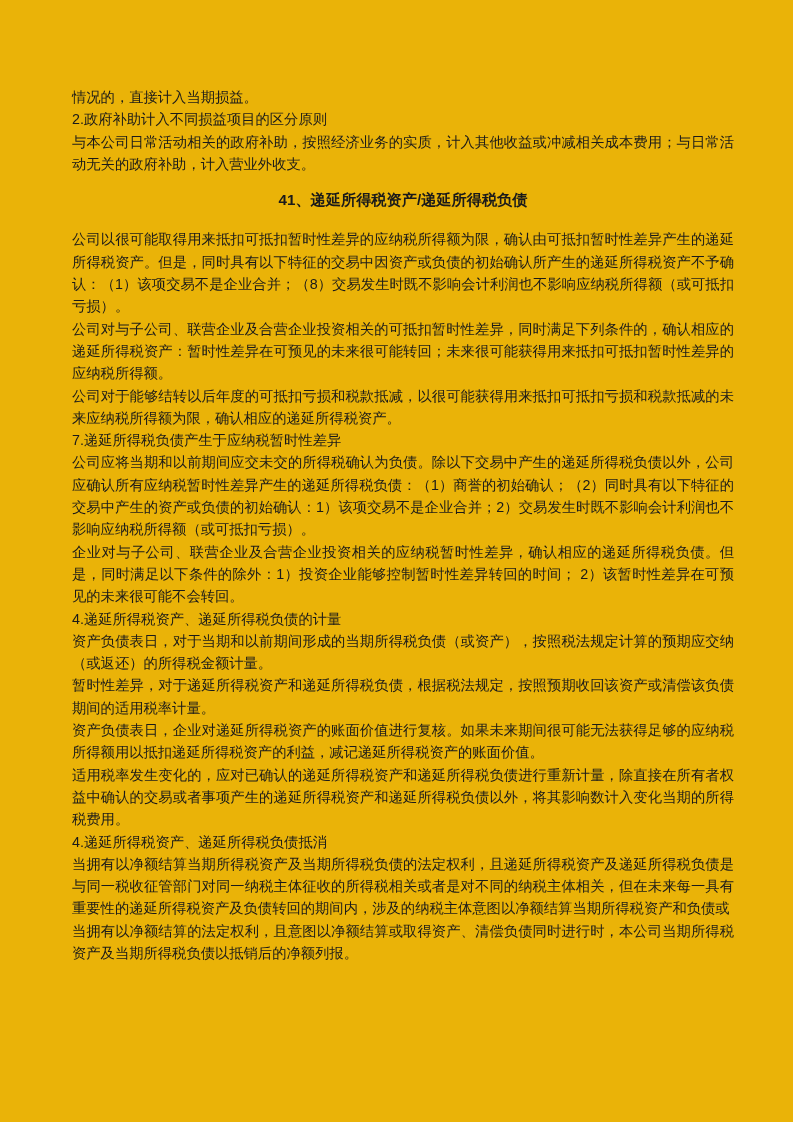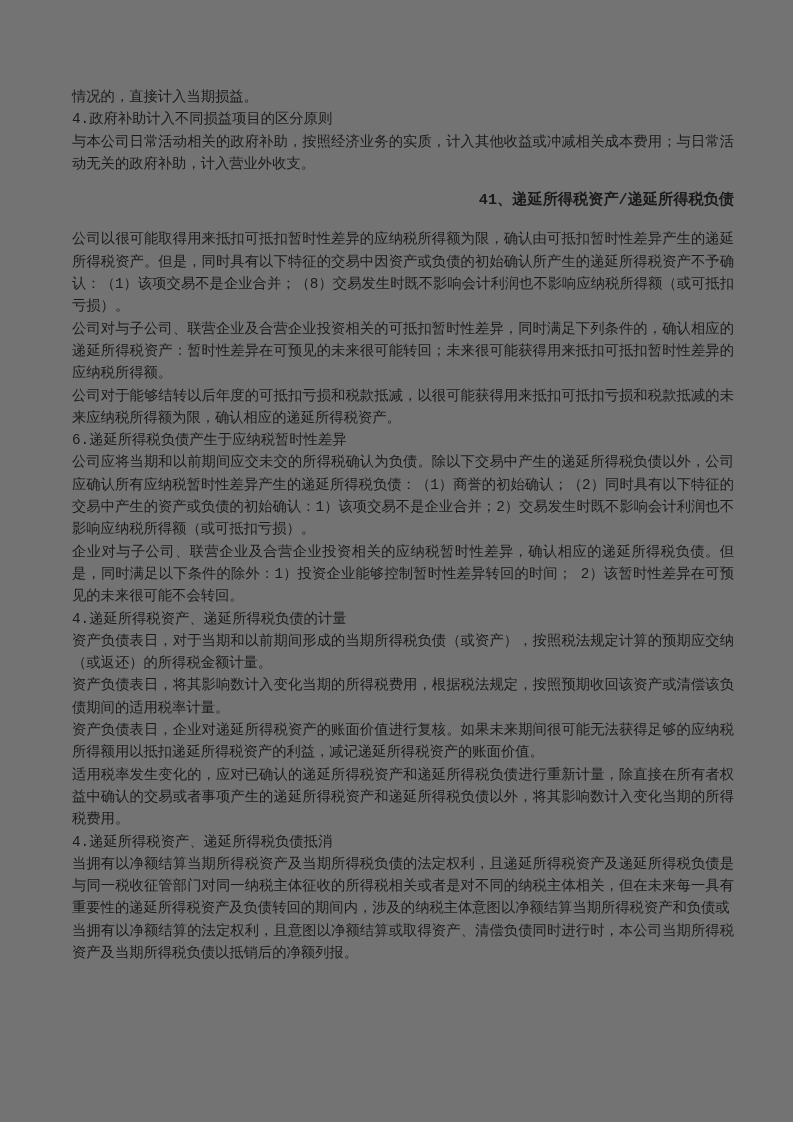--- a/index.html
+++ b/index.html
@@ -5,23 +5,23 @@
   html, body {
     margin: 0;
     padding: 0;
     background: #ffffff;
   }
   .page {
     position: relative;
     width: 793px;
     height: 1122px;
     margin: 0 auto;
-    background: #737373;
+    background: #eab308;
     overflow: hidden;
-    font-family: Liberation Mono, monospace;
+    font-family: Liberation Sans, sans-serif;
     color: #1a1a1a;
   }
   .content {
     position: absolute;
     top: 86px;
     left: 72px;
     width: 662px;
   }
   .para {
     margin: 0;
@@ -30,40 +30,40 @@
     text-align: justify;
     text-justify: inter-ideograph;
     word-break: break-all;
     letter-spacing: 0;
   }
   .heading {
     margin: 14px 0 17px 0;
     font-size: 15.2px;
     line-height: 22.3px;
     font-weight: bold;
-    text-align: right;
+    text-align: center;
   }
 </style>
 </head>
 <body>
 
 <div class="page">
   <div class="content">
     <p class="para">情况的，直接计入当期损益。</p>
-    <p class="para">4.政府补助计入不同损益项目的区分原则</p>
+    <p class="para">2.政府补助计入不同损益项目的区分原则</p>
     <p class="para">与本公司日常活动相关的政府补助，按照经济业务的实质，计入其他收益或冲减相关成本费用；与日常活动无关的政府补助，计入营业外收支。</p>
     <h2 class="heading">41、递延所得税资产/递延所得税负债</h2>
     <p class="para">公司以很可能取得用来抵扣可抵扣暂时性差异的应纳税所得额为限，确认由可抵扣暂时性差异产生的递延所得税资产。但是，同时具有以下特征的交易中因资产或负债的初始确认所产生的递延所得税资产不予确认：（1）该项交易不是企业合并；（8）交易发生时既不影响会计利润也不影响应纳税所得额（或可抵扣亏损）。</p>
     <p class="para">公司对与子公司、联营企业及合营企业投资相关的可抵扣暂时性差异，同时满足下列条件的，确认相应的递延所得税资产：暂时性差异在可预见的未来很可能转回；未来很可能获得用来抵扣可抵扣暂时性差异的应纳税所得额。</p>
     <p class="para">公司对于能够结转以后年度的可抵扣亏损和税款抵减，以很可能获得用来抵扣可抵扣亏损和税款抵减的未来应纳税所得额为限，确认相应的递延所得税资产。</p>
-    <p class="para">6.递延所得税负债产生于应纳税暂时性差异</p>
+    <p class="para">7.递延所得税负债产生于应纳税暂时性差异</p>
     <p class="para">公司应将当期和以前期间应交未交的所得税确认为负债。除以下交易中产生的递延所得税负债以外，公司应确认所有应纳税暂时性差异产生的递延所得税负债：（1）商誉的初始确认；（2）同时具有以下特征的交易中产生的资产或负债的初始确认：1）该项交易不是企业合并；2）交易发生时既不影响会计利润也不影响应纳税所得额（或可抵扣亏损）。</p>
     <p class="para">企业对与子公司、联营企业及合营企业投资相关的应纳税暂时性差异，确认相应的递延所得税负债。但是，同时满足以下条件的除外：1）投资企业能够控制暂时性差异转回的时间； 2）该暂时性差异在可预见的未来很可能不会转回。</p>
     <p class="para">4.递延所得税资产、递延所得税负债的计量</p>
     <p class="para">资产负债表日，对于当期和以前期间形成的当期所得税负债（或资产），按照税法规定计算的预期应交纳（或返还）的所得税金额计量。</p>
-    <p class="para">资产负债表日，将其影响数计入变化当期的所得税费用，根据税法规定，按照预期收回该资产或清偿该负债期间的适用税率计量。</p>
+    <p class="para">暂时性差异，对于递延所得税资产和递延所得税负债，根据税法规定，按照预期收回该资产或清偿该负债期间的适用税率计量。</p>
     <p class="para">资产负债表日，企业对递延所得税资产的账面价值进行复核。如果未来期间很可能无法获得足够的应纳税所得额用以抵扣递延所得税资产的利益，减记递延所得税资产的账面价值。</p>
     <p class="para">适用税率发生变化的，应对已确认的递延所得税资产和递延所得税负债进行重新计量，除直接在所有者权益中确认的交易或者事项产生的递延所得税资产和递延所得税负债以外，将其影响数计入变化当期的所得税费用。</p>
     <p class="para">4.递延所得税资产、递延所得税负债抵消</p>
     <p class="para">当拥有以净额结算当期所得税资产及当期所得税负债的法定权利，且递延所得税资产及递延所得税负债是与同一税收征管部门对同一纳税主体征收的所得税相关或者是对不同的纳税主体相关，但在未来每一具有重要性的递延所得税资产及负债转回的期间内，涉及的纳税主体意图以净额结算当期所得税资产和负债或</p>
     <p class="para">当拥有以净额结算的法定权利，且意图以净额结算或取得资产、清偿负债同时进行时，本公司当期所得税资产及当期所得税负债以抵销后的净额列报。</p>
   </div>
 </div>
 
 </body></html>

